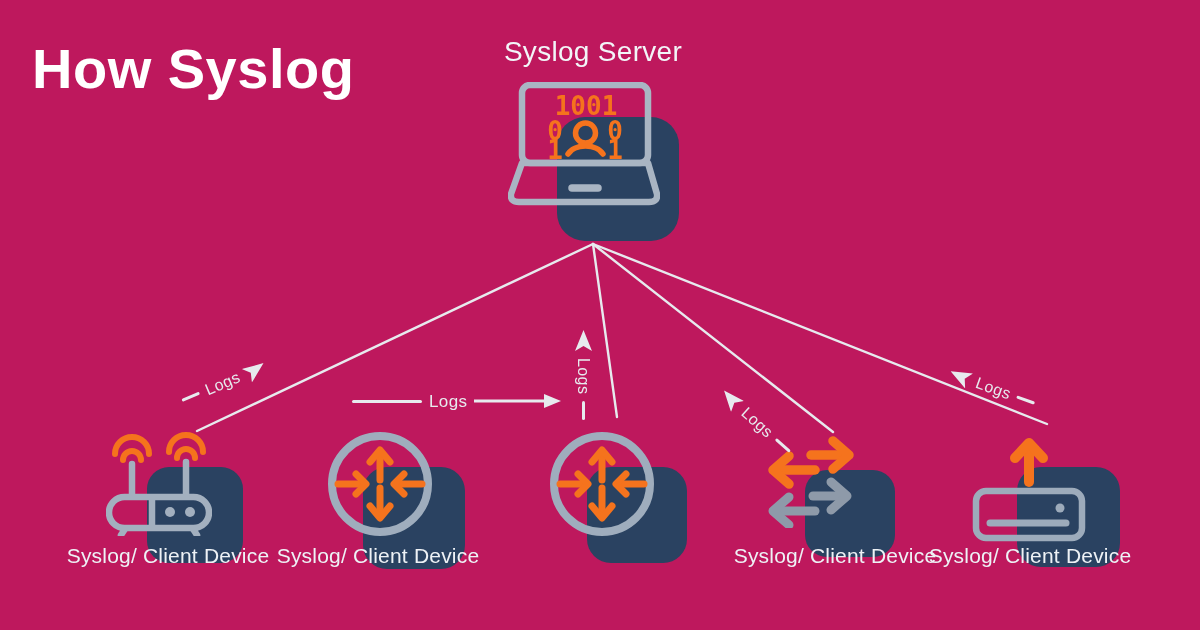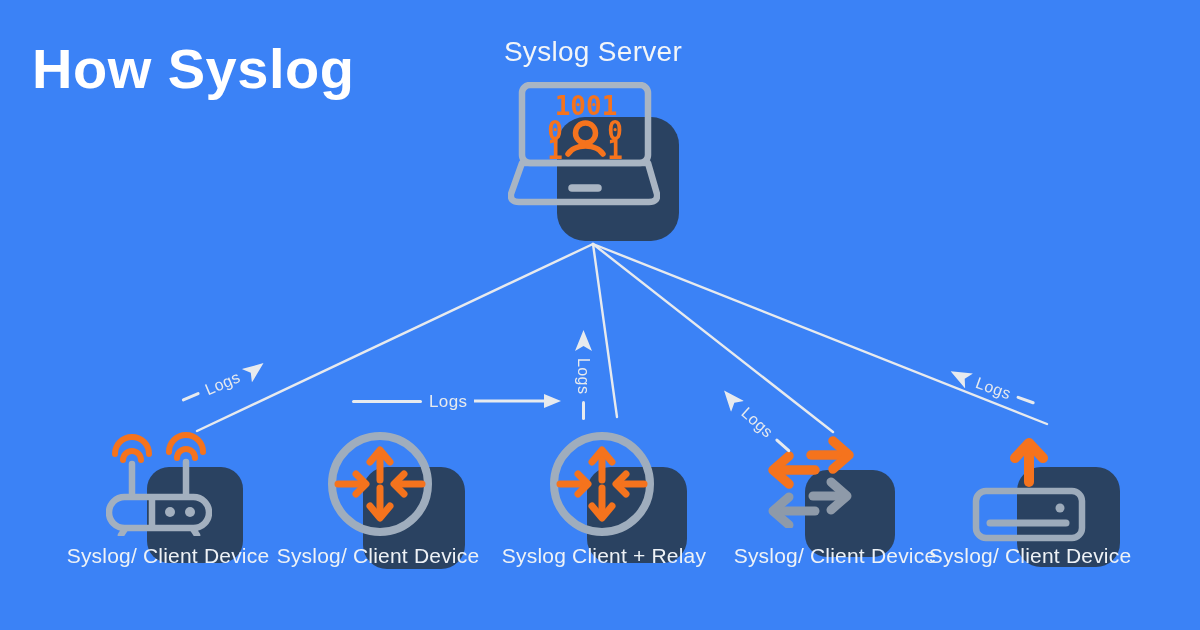--- a/index.html
+++ b/index.html
@@ -1,18 +1,18 @@
 <!DOCTYPE html>
 <html><head>
 <meta charset="utf-8">
 <style>
   html,body{margin:0;padding:0;}
   .canvas{
     position:relative;width:1200px;height:630px;overflow:hidden;
-    background:#3b82f6;
+    background:#be185d;
     font-family:"Liberation Sans", sans-serif;
   }
   .abs{position:absolute;}
   .tile{position:absolute;background:#2a4261;}
   .title{
     position:absolute;left:32px;top:22px;
     color:#ffffff;font-size:56px;font-weight:700;line-height:94px;letter-spacing:.5px;
   }
   .server-label{
     position:absolute;left:443px;top:36px;width:300px;text-align:center;
@@ -119,21 +119,20 @@
       <path d="M54,50 V22"></path>
         <path d="M44,32 L54,20 L64,32"></path>
       <path d="M54,58 V86"></path>
         <path d="M44,76 L54,88 L64,76"></path>
       <path d="M12,54 H38"></path>
         <path d="M30,44 L40,54 L30,64"></path>
       <path d="M96,54 H70"></path>
         <path d="M78,44 L68,54 L78,64"></path>
     </g>
   </svg>
-  <div class="devlabel" style="left:444px;">Syslog Client + Relay</div>
 
   <svg class="abs" style="left:763px;top:434px;" width="98" height="94" viewBox="0 0 98 94" fill="none">
     <g stroke="#f5731d" stroke-width="9.5" stroke-linecap="round" stroke-linejoin="round">
       <path d="M48,21 H82"></path>
         <path d="M70,7 L86,21 L70,35"></path>
       <path d="M52,36 H14"></path>
         <path d="M26,22 L10,36 L26,50"></path>
     </g>
     <g stroke="#8e9aa9" stroke-width="9" stroke-linecap="round" stroke-linejoin="round">
       <path d="M50,62 H80"></path>

